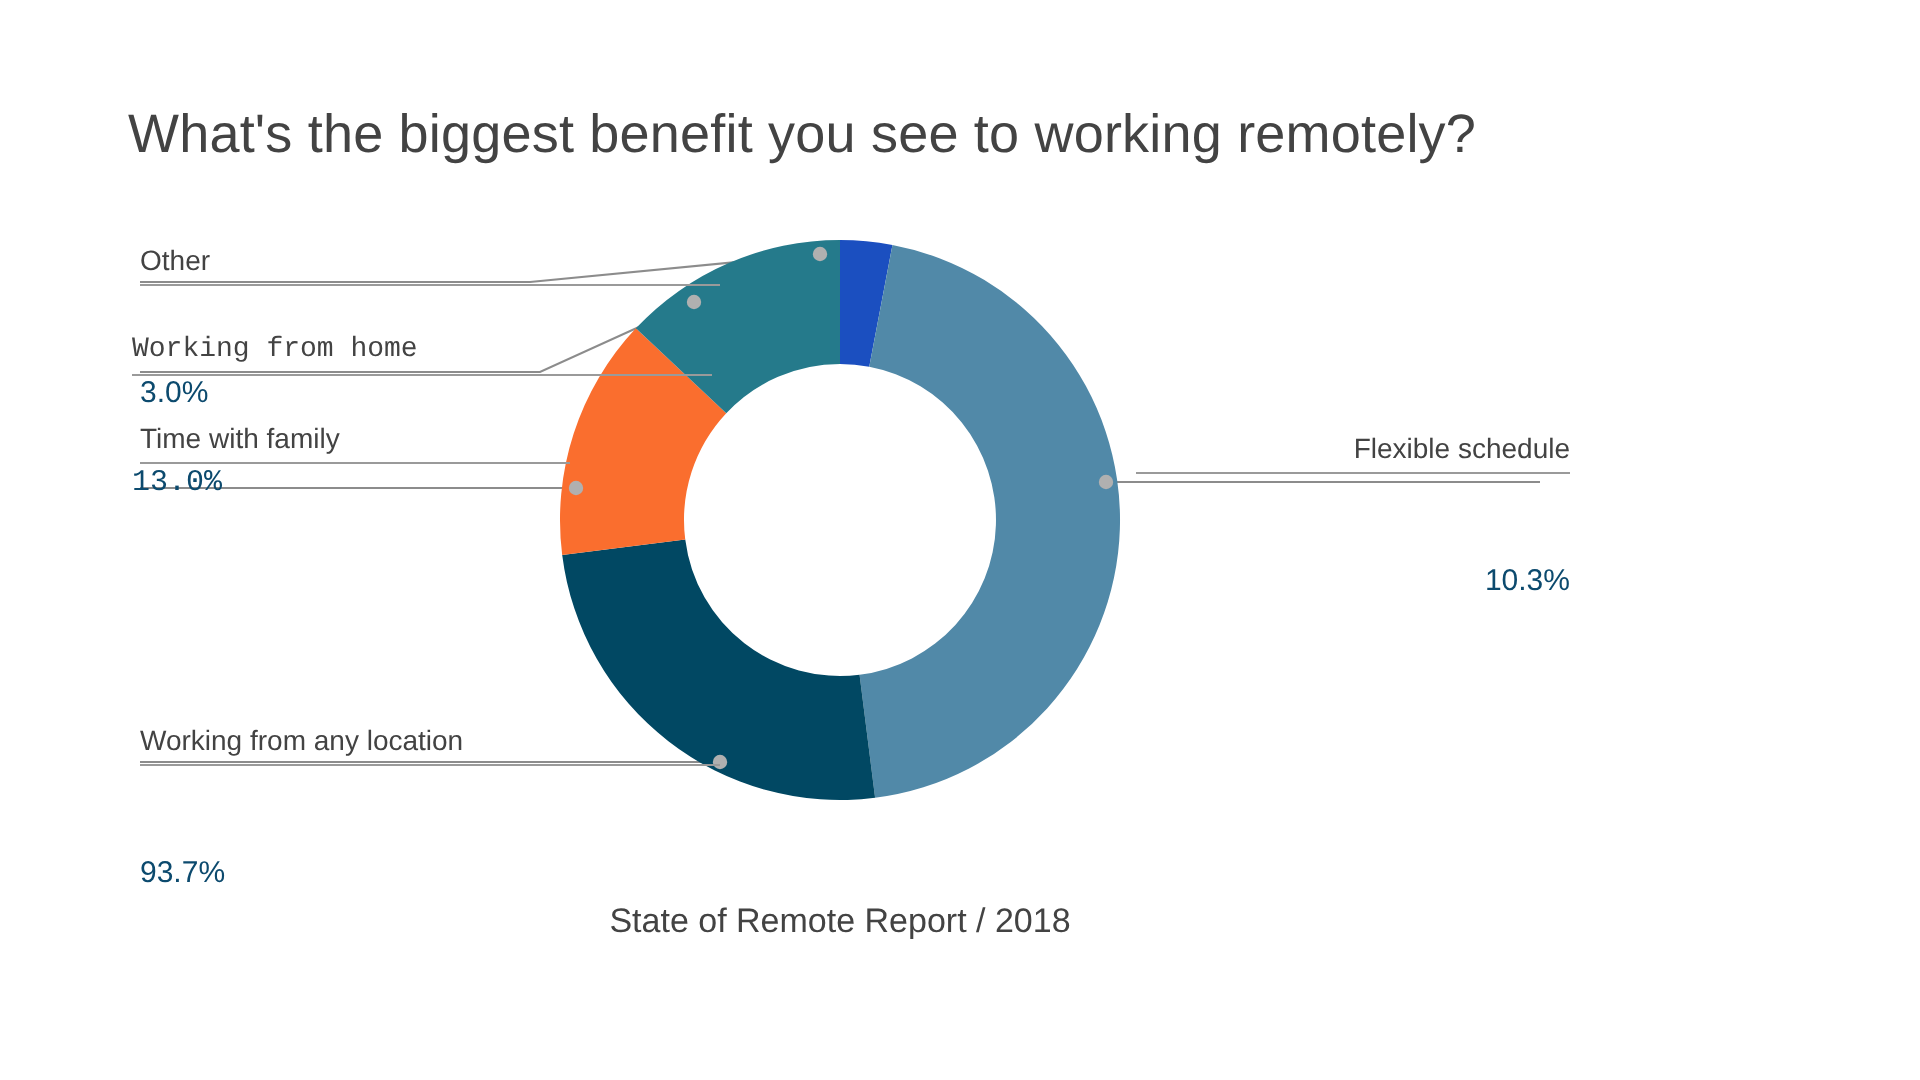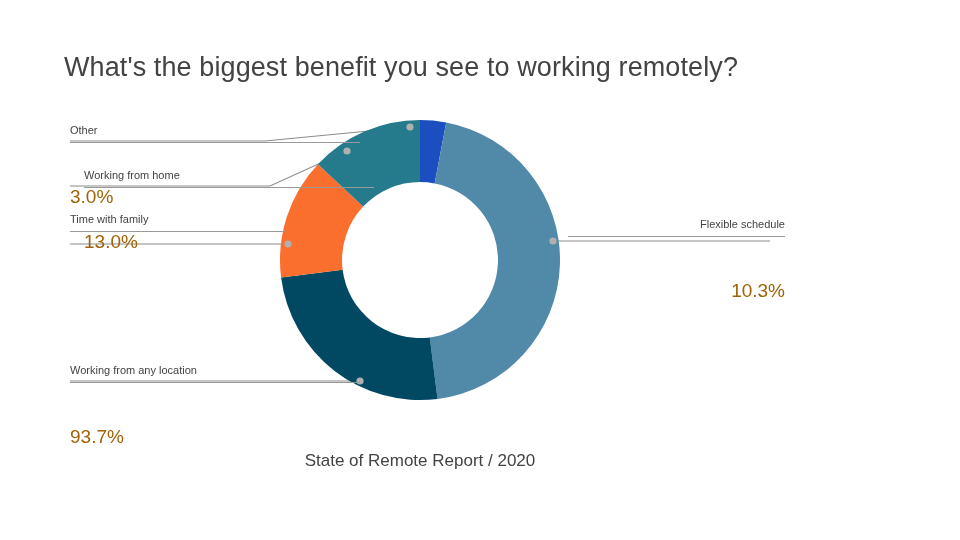--- a/index.html
+++ b/index.html
@@ -58,46 +58,46 @@
     top: 0;
     width: 960px;
     height: 540px;
   }
 
   
   .callout {
     position: absolute;
   }
   .callout-name {
-    font-size: 11px;
+    font-size: 14px;
     line-height: 19px;
     color: #434343;
     white-space: nowrap;
   }
   .callout-rule {
     height: 1px;
     background: #9a9a9a;
     margin-top: 2px;
     margin-bottom: 3px;
   }
   .callout-value {
-    font-size: 19px;
+    font-size: 15px;
     line-height: 19px;
-    color: #a16207;
+    color: #0c4a6e;
     white-space: nowrap;
     margin-top: 44px;
   }
   .callout.align-right .callout-name,
   .callout.align-right .callout-value {
     text-align: right;
   }
 
   
   #callout-other        { left: 70px;  top: 121px; width: 290px; }
-  #callout-wfh          { left: 84px;  top: 166px; width: 290px; }
+  #callout-wfh          { left: 66px;  top: 166px; width: 290px; font-family: Liberation Mono, monospace; }
   #callout-family       { left: 70px;  top: 210px; width: 215px; }
   #callout-anylocation  { left: 70px;  top: 361px; width: 290px; }
   #callout-flexible     { left: 568px; top: 215px; width: 217px; }
 </style>
 </head>
 <body>
 
 <div id="slide">
 
   <div id="chart-title">What's the biggest benefit you see to working remotely?</div>
@@ -156,15 +156,15 @@
     <div class="callout-rule"></div>
     <div class="callout-value">93.7%</div>
   </div>
 
   <div class="callout align-right" id="callout-flexible">
     <div class="callout-name">Flexible schedule</div>
     <div class="callout-rule"></div>
     <div class="callout-value">10.3%</div>
   </div>
 
-  <div id="chart-source">State of Remote Report / 2020</div>
+  <div id="chart-source">State of Remote Report / 2018</div>
 
 </div>
 
 </body></html>

